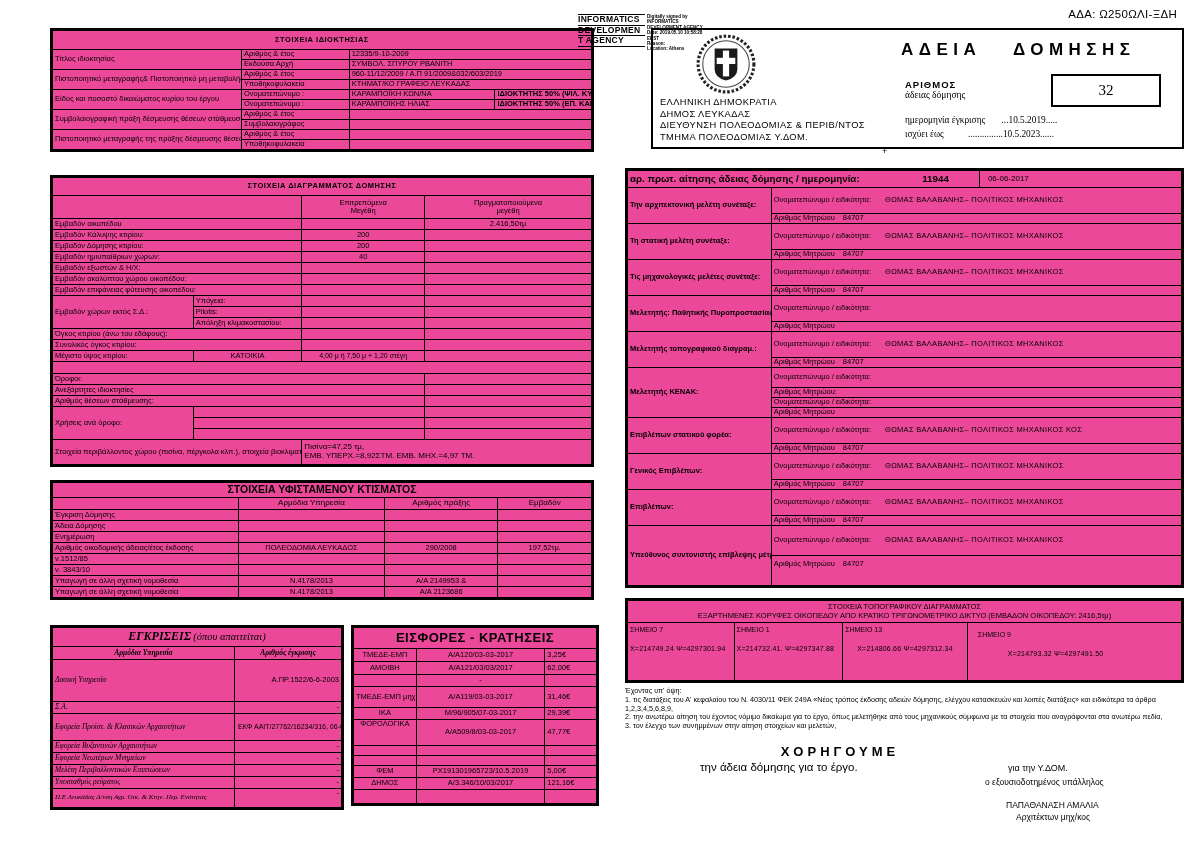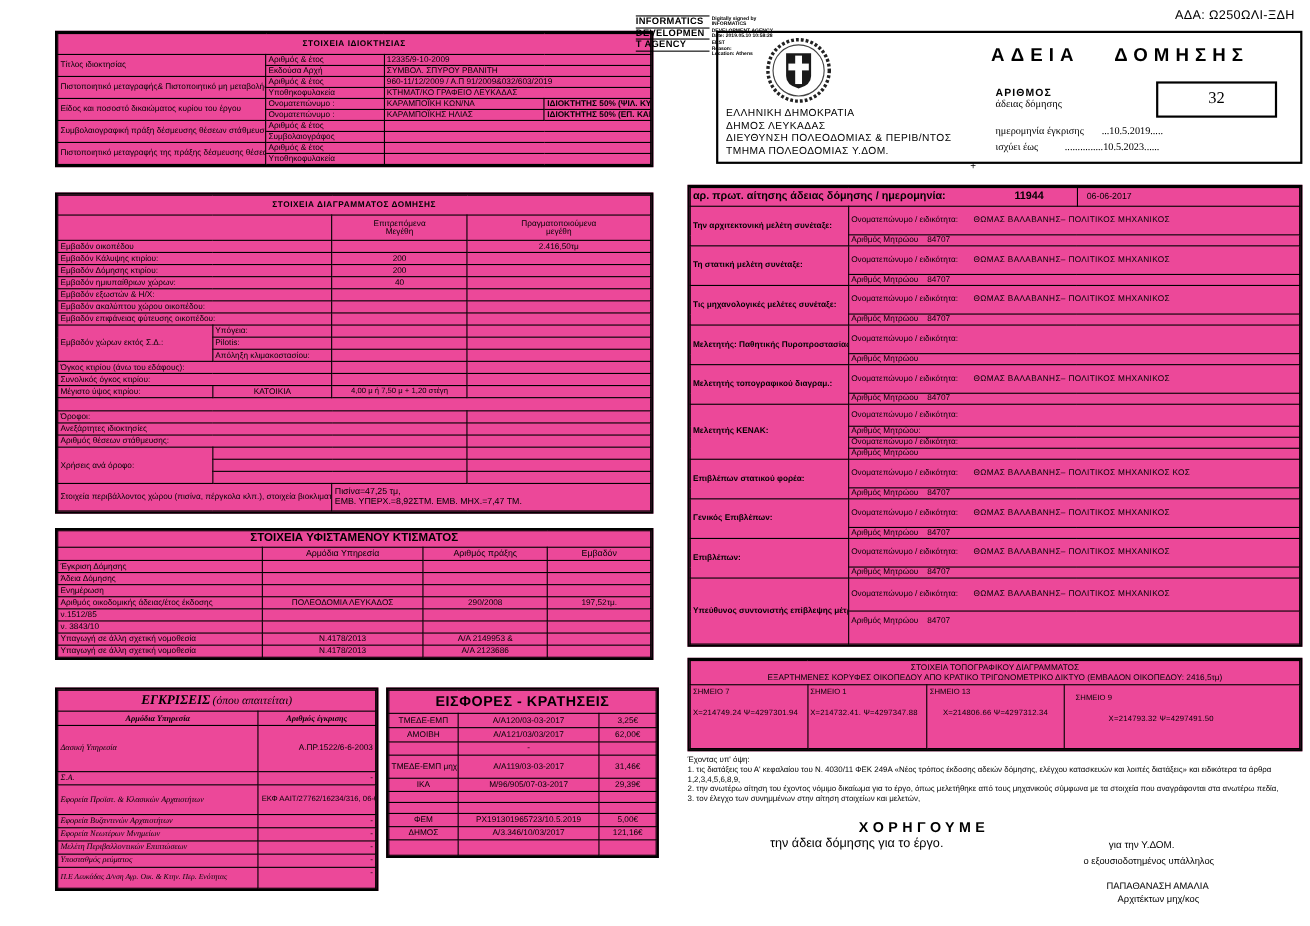--- a/index.html
+++ b/index.html
@@ -22,21 +22,21 @@
   .fld{font-size:7.3px}
   
   .colhead{font-size:8px;text-align:center;line-height:1.2}
   .env-label{font-size:6.9px;line-height:1.22}
   
   .ap-lab{font-family:"Liberation Serif",serif;font-style:italic;font-size:8px;padding-left:4px}
   .ap-val{font-size:7.5px;text-align:right}
   .ap-head{font-family:"Liberation Serif",serif;font-style:italic;font-size:8.5px;text-align:center;font-weight:bold}
   
   .fee{font-size:7px;text-align:center}
-  .fee-amt{font-size:7px;text-align:center;padding-right:3px}
+  .fee-amt{font-size:7px;text-align:left;padding-right:3px}
   
   .plabel{font-weight:bold;font-size:10px;white-space:normal;line-height:1.18;padding:1px 3px;vertical-align:middle}
   .pname{font-size:7.8px;padding-left:4px}
   .pname .nm{margin-left:14px;letter-spacing:.3px}
   .preg{font-size:7.5px;padding-left:4px}
   .preg .nm{margin-left:8px}
   .reqlabel{font-weight:bold;font-size:9.8px}
   
   .hdrbox{position:absolute;left:651px;top:28px;width:529px;height:117px;border:2px solid #000}
   .auth-line{font-size:9.3px;line-height:11.5px;letter-spacing:.4px}
@@ -264,21 +264,21 @@
             <td></td>
           </tr>
       <tr class="h11">
             <td colspan="2"></td>
             <td></td>
           </tr>
       <tr class="h25">
         <td colspan="2" class="wrap env-label">Στοιχεία περιβάλλοντος χώρου (πισίνα, πέργκολα κλπ.), στοιχεία βιοκλιματικού σχεδιασμού (συστήματα σκίασης κλπ.):</td>
         <td colspan="2" style="font-size:8px">
           <div>Πισίνα=47,25 τμ,</div>
-          <div>ΕΜΒ. ΥΠΕΡΧ.=8,92ΣΤΜ.      ΕΜΒ. ΜΗΧ.=7,47 ΤΜ.</div>
+          <div>ΕΜΒ. ΥΠΕΡΧ.=8,92ΣΤΜ.      ΕΜΒ. ΜΗΧ.=4,97 ΤΜ.</div>
         </td>
       </tr>
     </tbody>
       </table>
   </div>
 
   <div class="tbl" style="left:50px;top:480px;width:540px">
     <table>
       <colgroup>
           <col style="width:185px">
@@ -429,20 +429,25 @@
           </tr>
       <tr class="h21">
             <td class="fee wrap">ΤΜΕΔΕ-ΕΜΠ μηχ.</td>
             <td class="fee">Α/Α119/03-03-2017</td>
             <td class="fee-amt">31,46€</td>
           </tr>
       <tr class="h12">
             <td class="fee">ΙΚΑ</td>
             <td class="fee">Μ/96/905/07-03-2017</td>
             <td class="fee-amt">29,39€</td>
+          </tr>
+      <tr class="h26">
+            <td class="fee wrap" style="vertical-align:top">ΦΟΡΟΛΟΓΙΚΑ</td>
+            <td class="fee">Α/Α509/8/03-03-2017</td>
+            <td class="fee-amt">47,77€</td>
           </tr>
       <tr class="h10">
             <td class="fee"></td>
             <td class="fee"></td>
             <td class="fee-amt"></td>
           </tr>
       <tr class="h10">
             <td class="fee"></td>
             <td class="fee"></td>
             <td class="fee-amt"></td>

